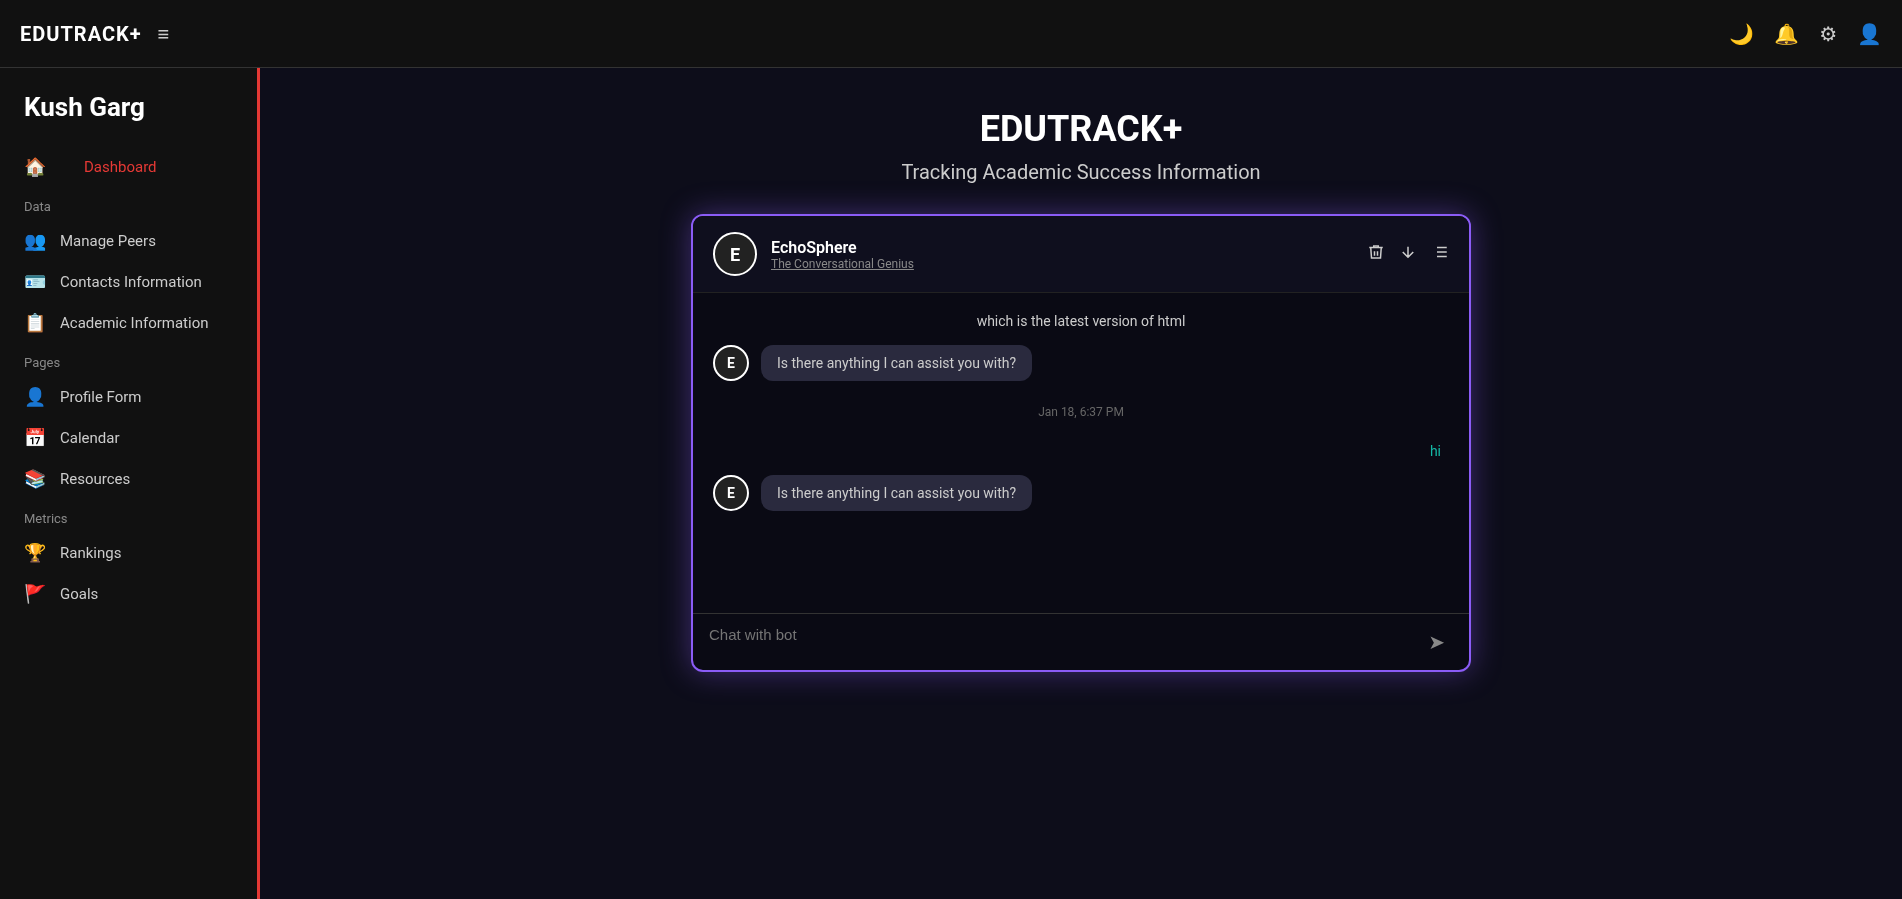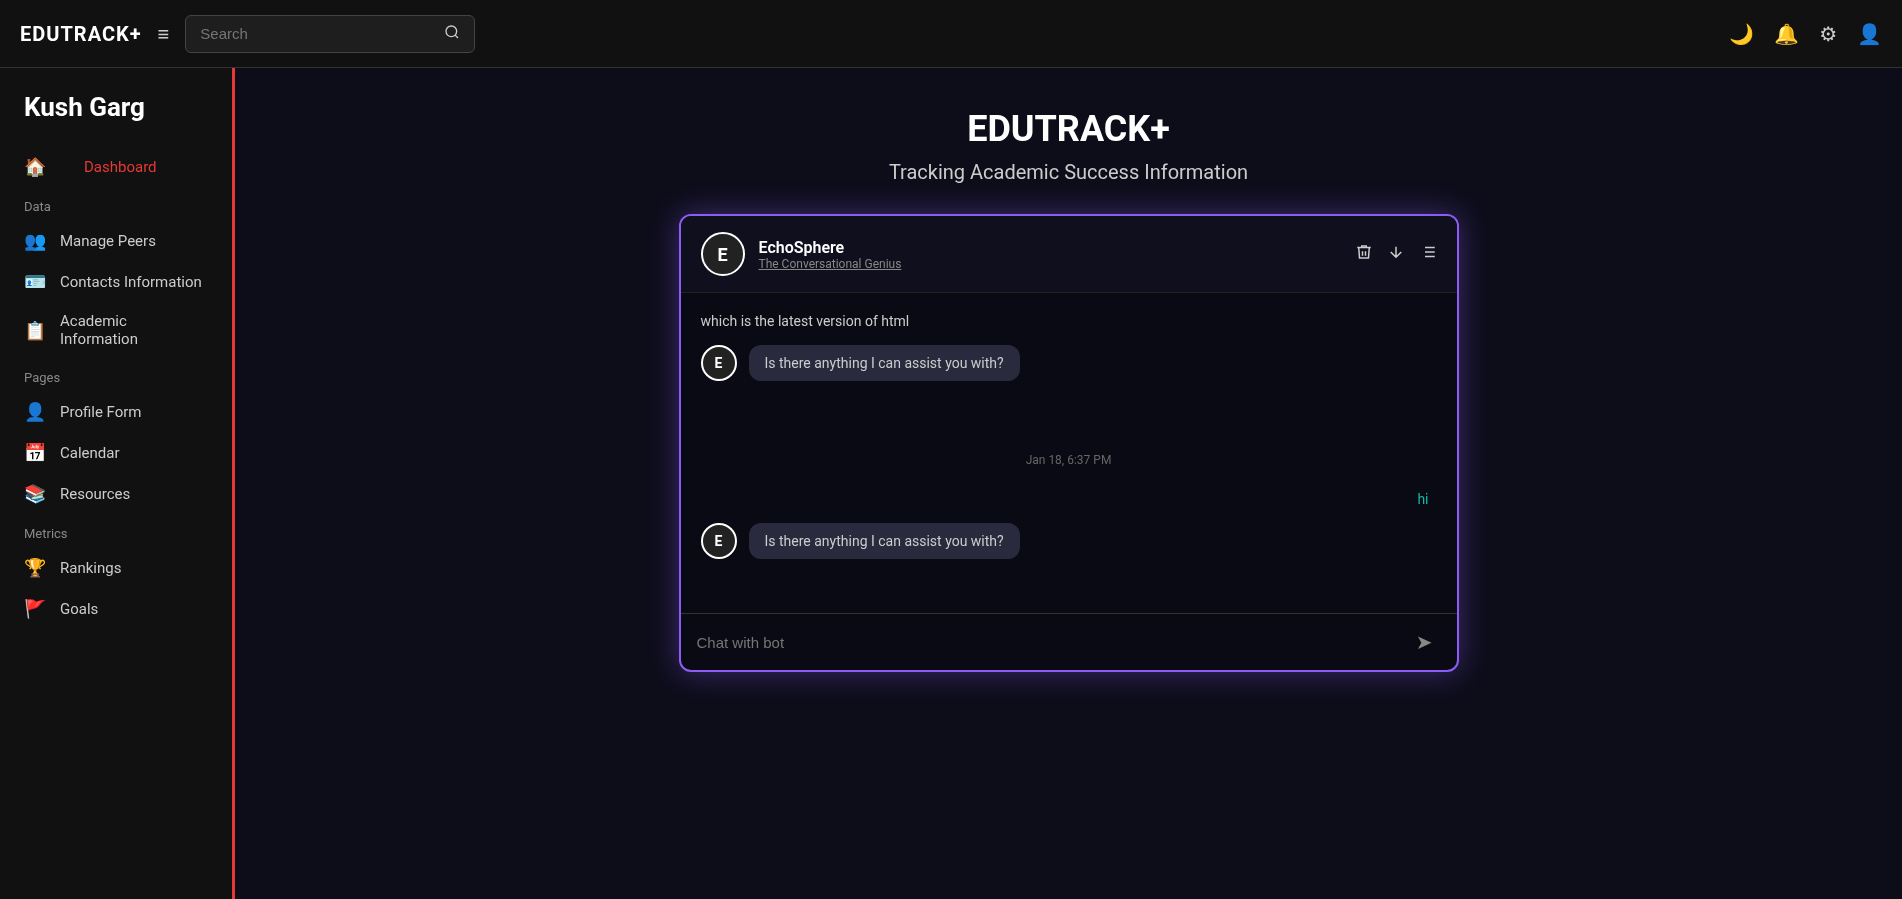--- a/index.html
+++ b/index.html
@@ -76,21 +76,21 @@
 
     
     .main-layout {
       display: flex;
       flex: 1;
       overflow: hidden;
     }
 
     
     .sidebar {
-      width: 235px;
+      width: 260px;
       background: #111111;
       display: flex;
       flex-direction: column;
       padding: 24px 0;
       border-right: 3px solid #e53935;
       flex-shrink: 0;
       overflow-y: auto;
     }
     .sidebar-user {
       padding: 0 24px 24px;
@@ -222,21 +222,21 @@
 
     
     .chat-messages {
       padding: 20px;
       min-height: 320px;
       display: flex;
       flex-direction: column;
       gap: 16px;
     }
     .message-right {
-      text-align: left;
+      text-align: center;
       color: #ccc;
       font-size: 14px;
     }
     .message-row {
       display: flex;
       align-items: flex-start;
       gap: 12px;
     }
     .message-avatar {
       width: 36px;
@@ -258,35 +258,34 @@
       padding: 10px 16px;
       font-size: 14px;
       color: #ccc;
       max-width: 420px;
     }
     .timestamp {
       text-align: center;
       color: #666;
       font-size: 12px;
       padding: 8px 0;
-      margin-top: 48px;
     }
     .message-user-text {
       text-align: right;
       color: #14b8a6;
       font-size: 14px;
       padding-right: 8px;
     }
 
     
     .chat-input-area {
       border-top: 1px solid #333;
       padding: 12px 16px;
       display: flex;
-      align-items: center;
+      align-items: flex-start;
       justify-content: space-between;
     }
     .chat-input {
       background: transparent;
       border: none;
       outline: none;
       color: #ccc;
       font-size: 15px;
       flex: 1;
     }
@@ -299,29 +298,20 @@
       padding: 4px 8px;
     }
   </style>
 </head>
 <body>
 
 <div class="top-header">
   <div class="header-left">
     <span class="app-logo">EDUTRACK+</span>
     <span class="hamburger-icon">≡</span>
-    <div class="search-bar">
-      <input type="text" placeholder="Search" style="">
-      <span class="search-icon-svg">
-        <svg width="16" height="16" viewBox="0 0 24 24" fill="none" stroke="currentColor" stroke-width="2">
-          <circle cx="11" cy="11" r="8"></circle>
-          <line x1="21" y1="21" x2="16.65" y2="16.65"></line>
-        </svg>
-      </span>
-    </div>
   </div>
   <div class="header-right">
     <span class="header-icon">🌙</span>
     <span class="header-icon">🔔</span>
     <span class="header-icon">⚙</span>
     <span class="header-icon">👤</span>
   </div>
 </div>
 
 <div class="main-layout">

